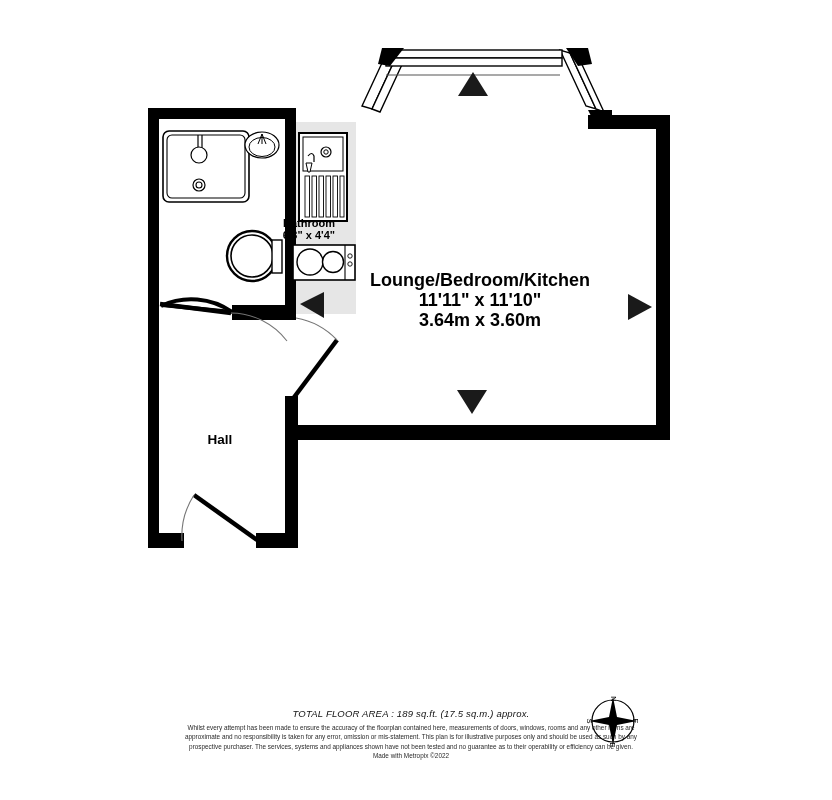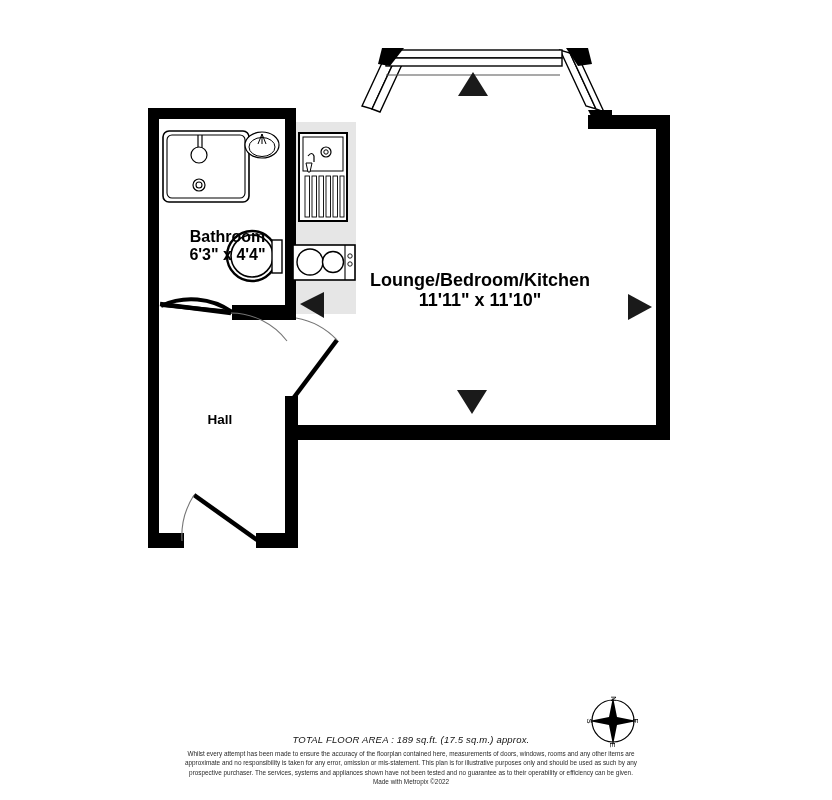--- a/index.html
+++ b/index.html
@@ -2,27 +2,27 @@
 <html><head>
 <meta charset="utf-8">
 <style>
   html,body{margin:0;padding:0;background:#ffffff;}
   body{width:832px;height:800px;position:relative;overflow:hidden;
        font-family:"Liberation Sans", sans-serif;color:#000;}
   #plan{position:absolute;left:0;top:0;width:832px;height:800px;}
   .lbl{position:absolute;text-align:center;font-weight:bold;color:#000;
        line-height:1.12;white-space:nowrap;}
   #room-main-label{left:300px;top:270px;width:360px;font-size:18px;}
-  #room-bath-label{left:120px;top:228px;width:215px;font-size:16px;}
-  #room-hall-label{left:160px;top:412px;width:120px;font-size:13.5px;}
+  #room-bath-label{left:120px;top:217px;width:215px;font-size:11px;text-align:right;}
+  #room-hall-label{left:160px;top:432px;width:120px;font-size:13.5px;}
   .lbl .ln1{display:block;}
   .lbl .ln2{display:block;}
   .lbl .ln3{display:block;}
   #footer{position:absolute;left:176px;top:708px;width:470px;text-align:center;}
-  #total-area{font-style:italic;font-size:9.5px;letter-spacing:.02em;color:#111;margin-top:26px;}
+  #total-area{font-style:italic;font-size:9.5px;letter-spacing:.02em;color:#111;}
   #disclaimer{font-size:6.4px;line-height:1.45;color:#2a2a2a;margin-top:4px;}
   #madewith{font-size:6.4px;color:#2a2a2a;margin-top:1px;}
   #compass{position:absolute;left:584px;top:692px;width:58px;height:58px;}
 </style>
 </head>
 <body>
 
 <svg id="plan" viewBox="0 0 832 800">
 
   <rect x="292" y="122" width="64" height="190" fill="#e6e6e6"></rect>
@@ -147,20 +147,21 @@
     <polygon points="300,304 324,292 324,318"></polygon>
     <polygon points="652,307 628,294 628,320"></polygon>
     <polygon points="472,414 457,390 487,390"></polygon>
   </g>
 
 </svg>
 
 <div class="lbl" id="room-main-label">
   <span class="ln1">Lounge/Bedroom/Kitchen</span>
   <span class="ln2">11'11"  x 11'10"</span>
+  <span class="ln3">3.64m  x 3.60m</span>
 </div>
 
 <div class="lbl" id="room-bath-label">
   <span class="ln1">Bathroom</span>
   <span class="ln2">6'3"  x 4'4"</span>
 </div>
 
 <div class="lbl" id="room-hall-label">
   <span class="ln1">Hall</span>
 </div>

